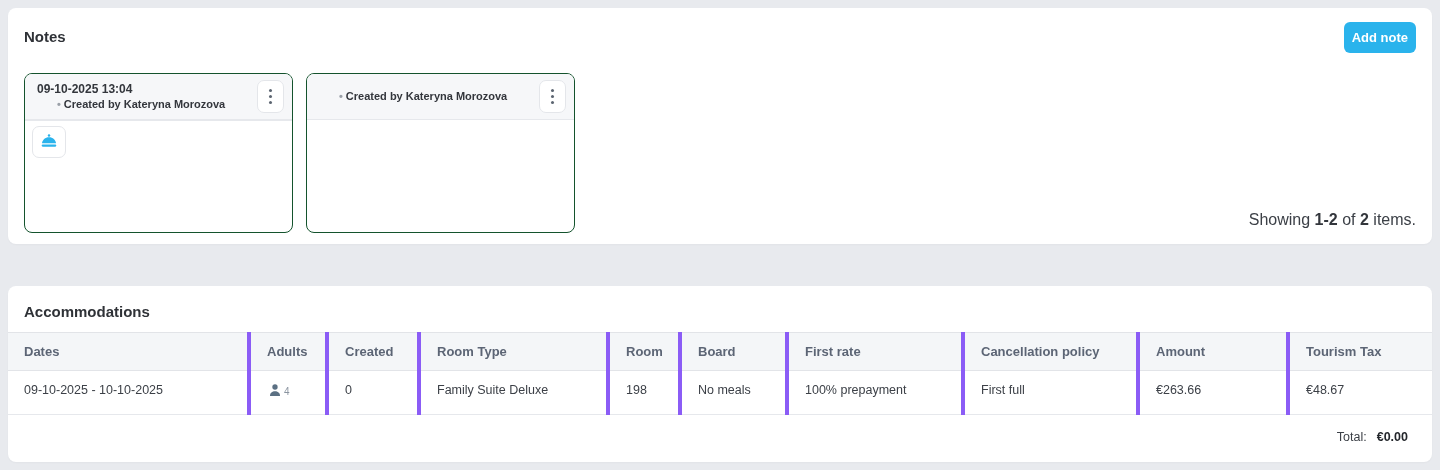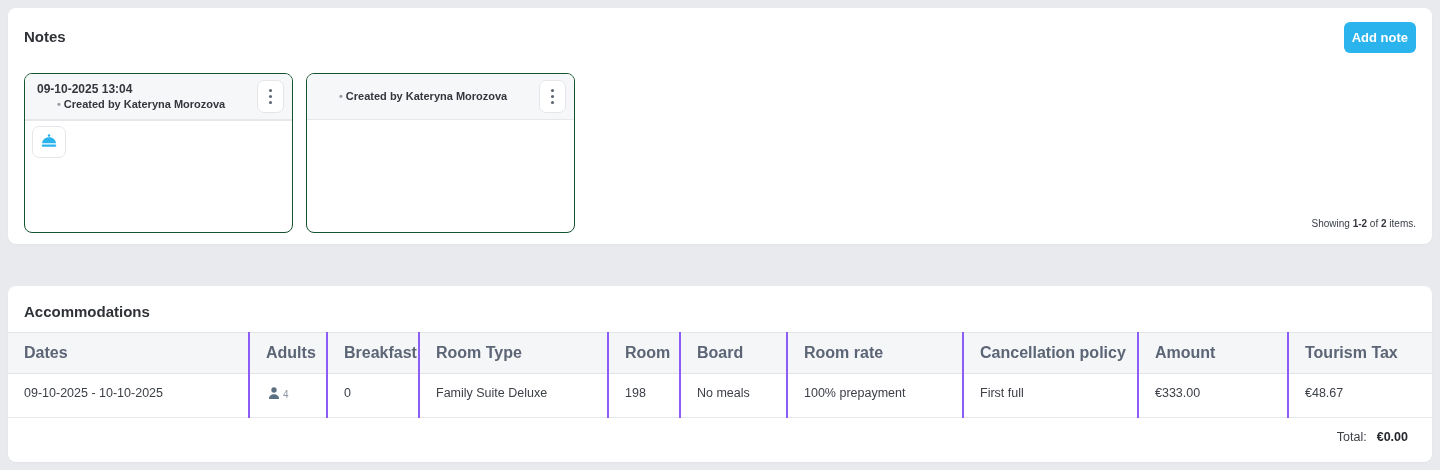--- a/index.html
+++ b/index.html
@@ -122,58 +122,58 @@
     border-radius: 7px;
     display: flex;
     align-items: center;
     justify-content: center;
     cursor: pointer;
   }
   .showing-line {
     position: absolute;
     right: 16px;
     bottom: 15px;
-    font-size: 10px;
+    font-size: 16px;
     color: #3c4047;
   }
   .showing-line b { color: #33363c; }
 
   #accommodations-panel .panel-title-wrap {
     height: 46px;
     display: flex;
     align-items: center;
     padding: 4px 16px 0 16px;
   }
   table.acc-table {
     width: 100%;
     border-collapse: collapse;
     table-layout: fixed;
   }
   .acc-table th {
     background: #f4f6f8;
     border-top: 1px solid #e2e4e8;
     border-bottom: 1px solid #e2e4e8;
-    font-size: 16px;
+    font-size: 13px;
     font-weight: bold;
     color: #5c6575;
     text-align: left;
     padding: 11px 10px 11px 16px;
     height: 36px;
   }
   .acc-table td {
     font-size: 12.5px;
     color: #3c4047;
     text-align: left;
     padding: 8px 10px 14px 16px;
     height: 44px;
     border-bottom: 1px solid #e6e8ec;
     background: #ffffff;
   }
   .acc-table th + th, .acc-table td + td {
-    border-left: 2px solid #8b5cf6;
+    border-left: 4px solid #8b5cf6;
   }
   .adults-cell { display: flex; align-items: flex-end; gap: 1px; }
   .adults-count { font-size: 10px; color: #8a94a0; padding-bottom: 1px; }
   .total-line {
     position: absolute;
     right: 24px;
     bottom: 18px;
     font-size: 12.5px;
     color: #3c4047;
   }
@@ -258,25 +258,25 @@
         <col style="width:107px">
         <col style="width:176px">
         <col style="width:175px">
         <col style="width:150px">
         <col style="width:144px">
     </colgroup>
     <thead>
       <tr>
         <th>Dates</th>
         <th>Adults</th>
-        <th>Breakfast</th>
+        <th>Created</th>
         <th>Room Type</th>
         <th>Room</th>
         <th>Board</th>
-        <th>Room rate</th>
+        <th>First rate</th>
         <th>Cancellation policy</th>
         <th>Amount</th>
         <th>Tourism Tax</th>
       </tr>
     </thead>
     <tbody>
       <tr>
         <td>09-10-2025 - 10-10-2025</td>
         <td>
           <span class="adults-cell">
@@ -288,21 +288,21 @@
             </span>
             <span class="adults-count">4</span>
           </span>
         </td>
         <td>0</td>
         <td>Family Suite Deluxe</td>
         <td>198</td>
         <td>No meals</td>
         <td>100% prepayment</td>
         <td>First full</td>
-        <td>€333.00</td>
+        <td>€263.66</td>
         <td>€48.67</td>
       </tr>
     </tbody>
   </table>
 
   <div class="total-line">
     <span>Total:</span><span class="total-value">€0.00</span>
   </div>
 </section>
 

